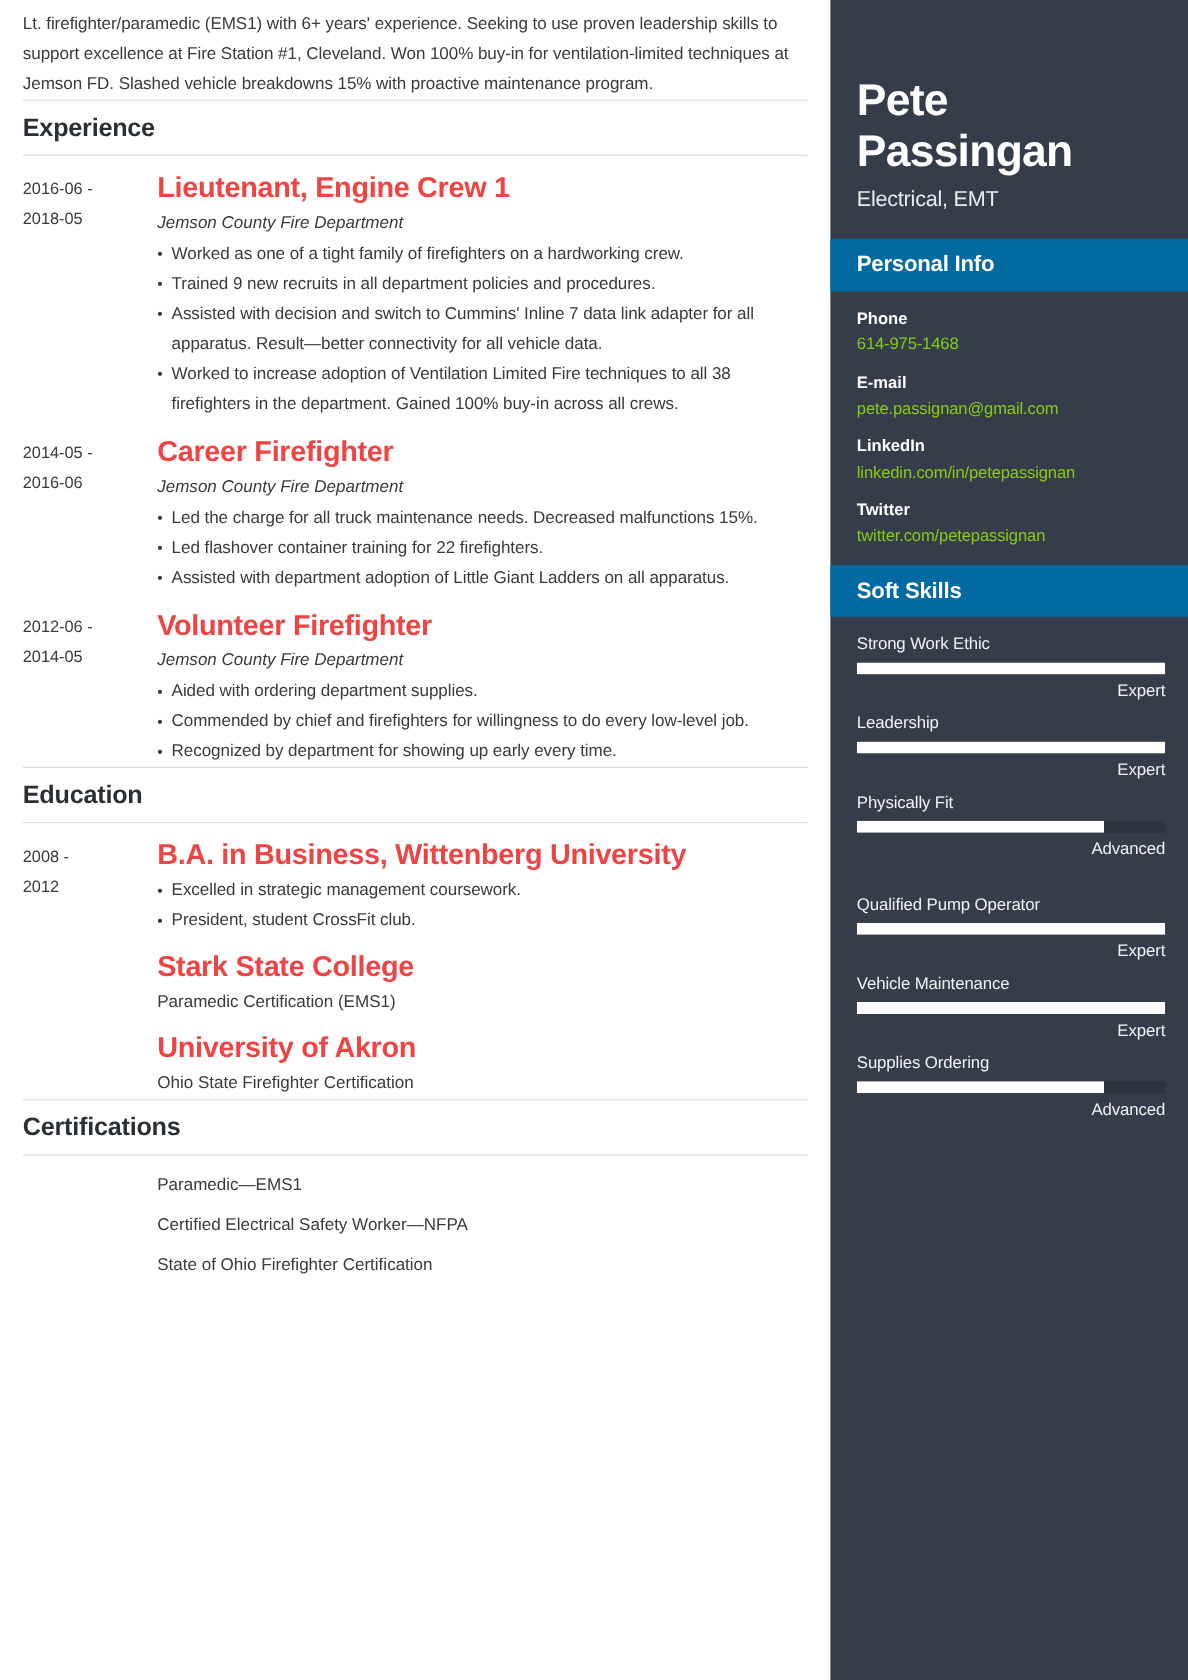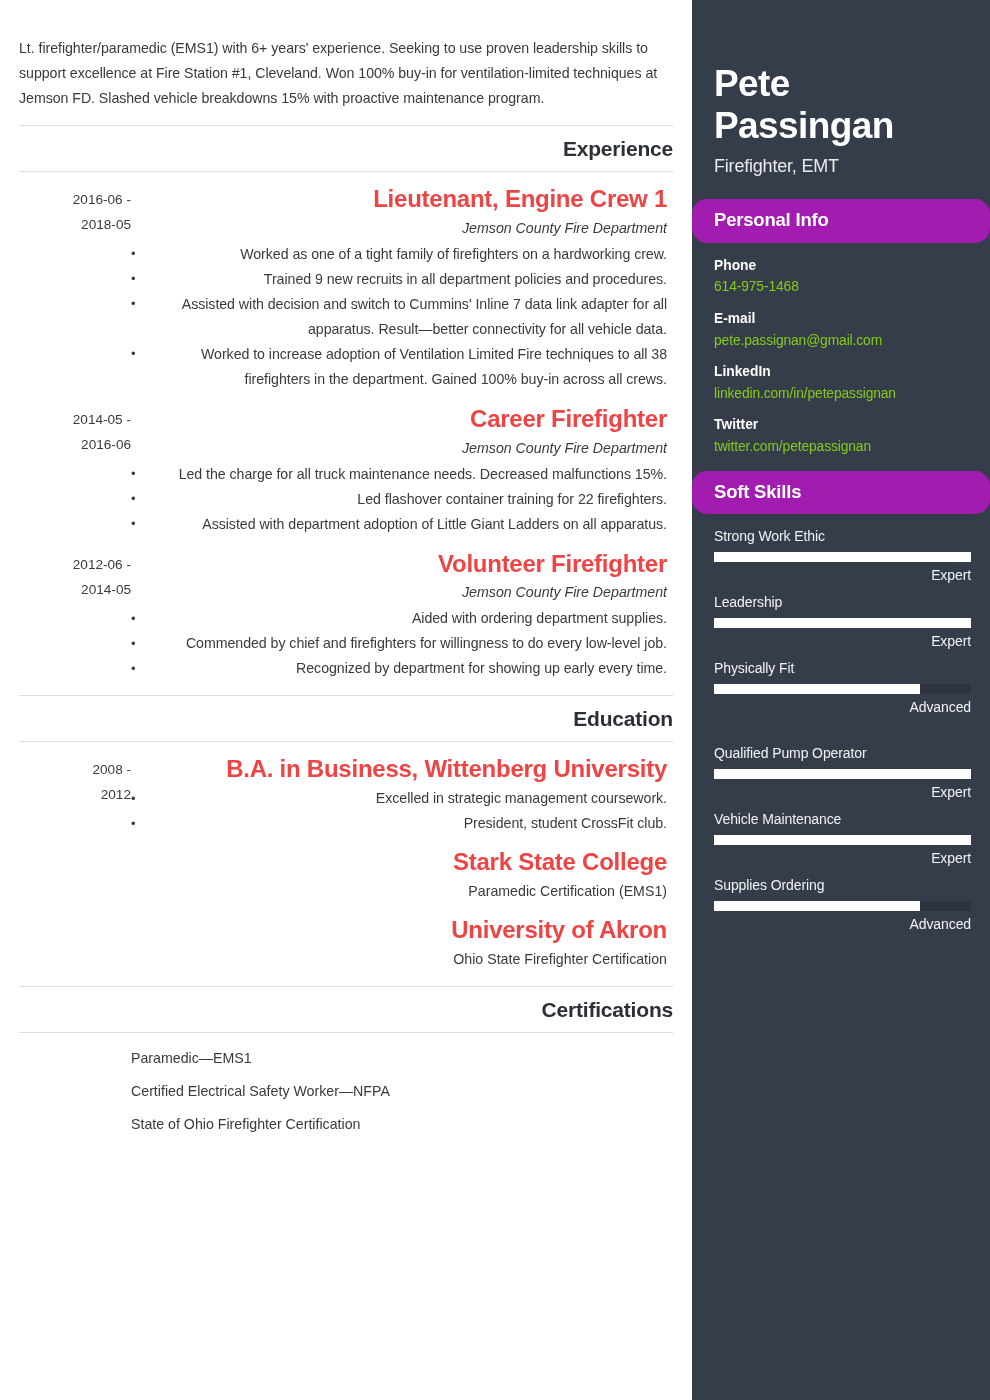--- a/index.html
+++ b/index.html
@@ -17,35 +17,33 @@
     width: 990px;
     height: 1400px;
     display: flex;
     align-items: stretch;
     background: #ffffff;
   }
 
   
   .main {
     width: 796px;
-    padding: 32px 19px 0 19px;
+    padding: 4px 19px 0 19px;
     background: #ffffff;
   }
 
   .summary {
     font-size: 14.2px;
     line-height: 25px;
     color: #3a3a3a;
     letter-spacing: -0.05px;
     padding: 4px 0 0 0;
   }
 
   .section {
-    margin-top: 14px;
-    text-align: right;
   }
 
   .section-head {
     border-top: 1px solid #dedede;
     border-bottom: 1px solid #dedede;
     padding: 12px 0 11px 0;
     margin-bottom: 0;
   }
   .section-head h2 {
     font-size: 21px;
@@ -53,21 +51,21 @@
     color: #2b2f36;
     letter-spacing: -0.2px;
     line-height: 1.05;
   }
 
   .entry {
     display: flex;
     align-items: flex-start;
     padding-top: 13px;
   }
-  .entry.tight { padding-top: 12px; gap: 42px; }
+  .entry.tight { padding-top: 12px; }
 
   .entry-dates {
     width: 112px;
     flex: 0 0 112px;
     font-size: 13.6px;
     line-height: 25px;
     color: #3a3a3a;
     padding-top: 2px;
   }
   .entry-dates .d2 { display: block; }
@@ -153,23 +151,22 @@
     color: #ffffff;
   }
   .sb-role {
     margin-top: 9px;
     font-size: 18px;
     color: #e9ebee;
     letter-spacing: -0.2px;
   }
 
   .sb-band {
-    background: #a21caf;
+    background: #0369a1;
     padding: 11px 22px 12px 22px;
-    border-radius: 15px;
   }
   .sb-band h3 {
     font-size: 18.5px;
     font-weight: bold;
     color: #ffffff;
     letter-spacing: -0.2px;
     line-height: 1.1;
   }
 
   .sb-body {
@@ -341,21 +338,21 @@
         </div>
       </div>
     </div>
 
   </div>
 
   <div class="sidebar">
 
     <div class="sb-header">
       <div class="sb-name">Pete Passingan</div>
-      <div class="sb-role">Firefighter, EMT</div>
+      <div class="sb-role">Electrical, EMT</div>
     </div>
 
     <div class="sb-band">
       <h3>Personal Info</h3>
     </div>
     <div class="sb-body">
       <div class="info-item">
         <div class="info-label">Phone</div>
         <div class="info-value">614-975-1468</div>
       </div>

